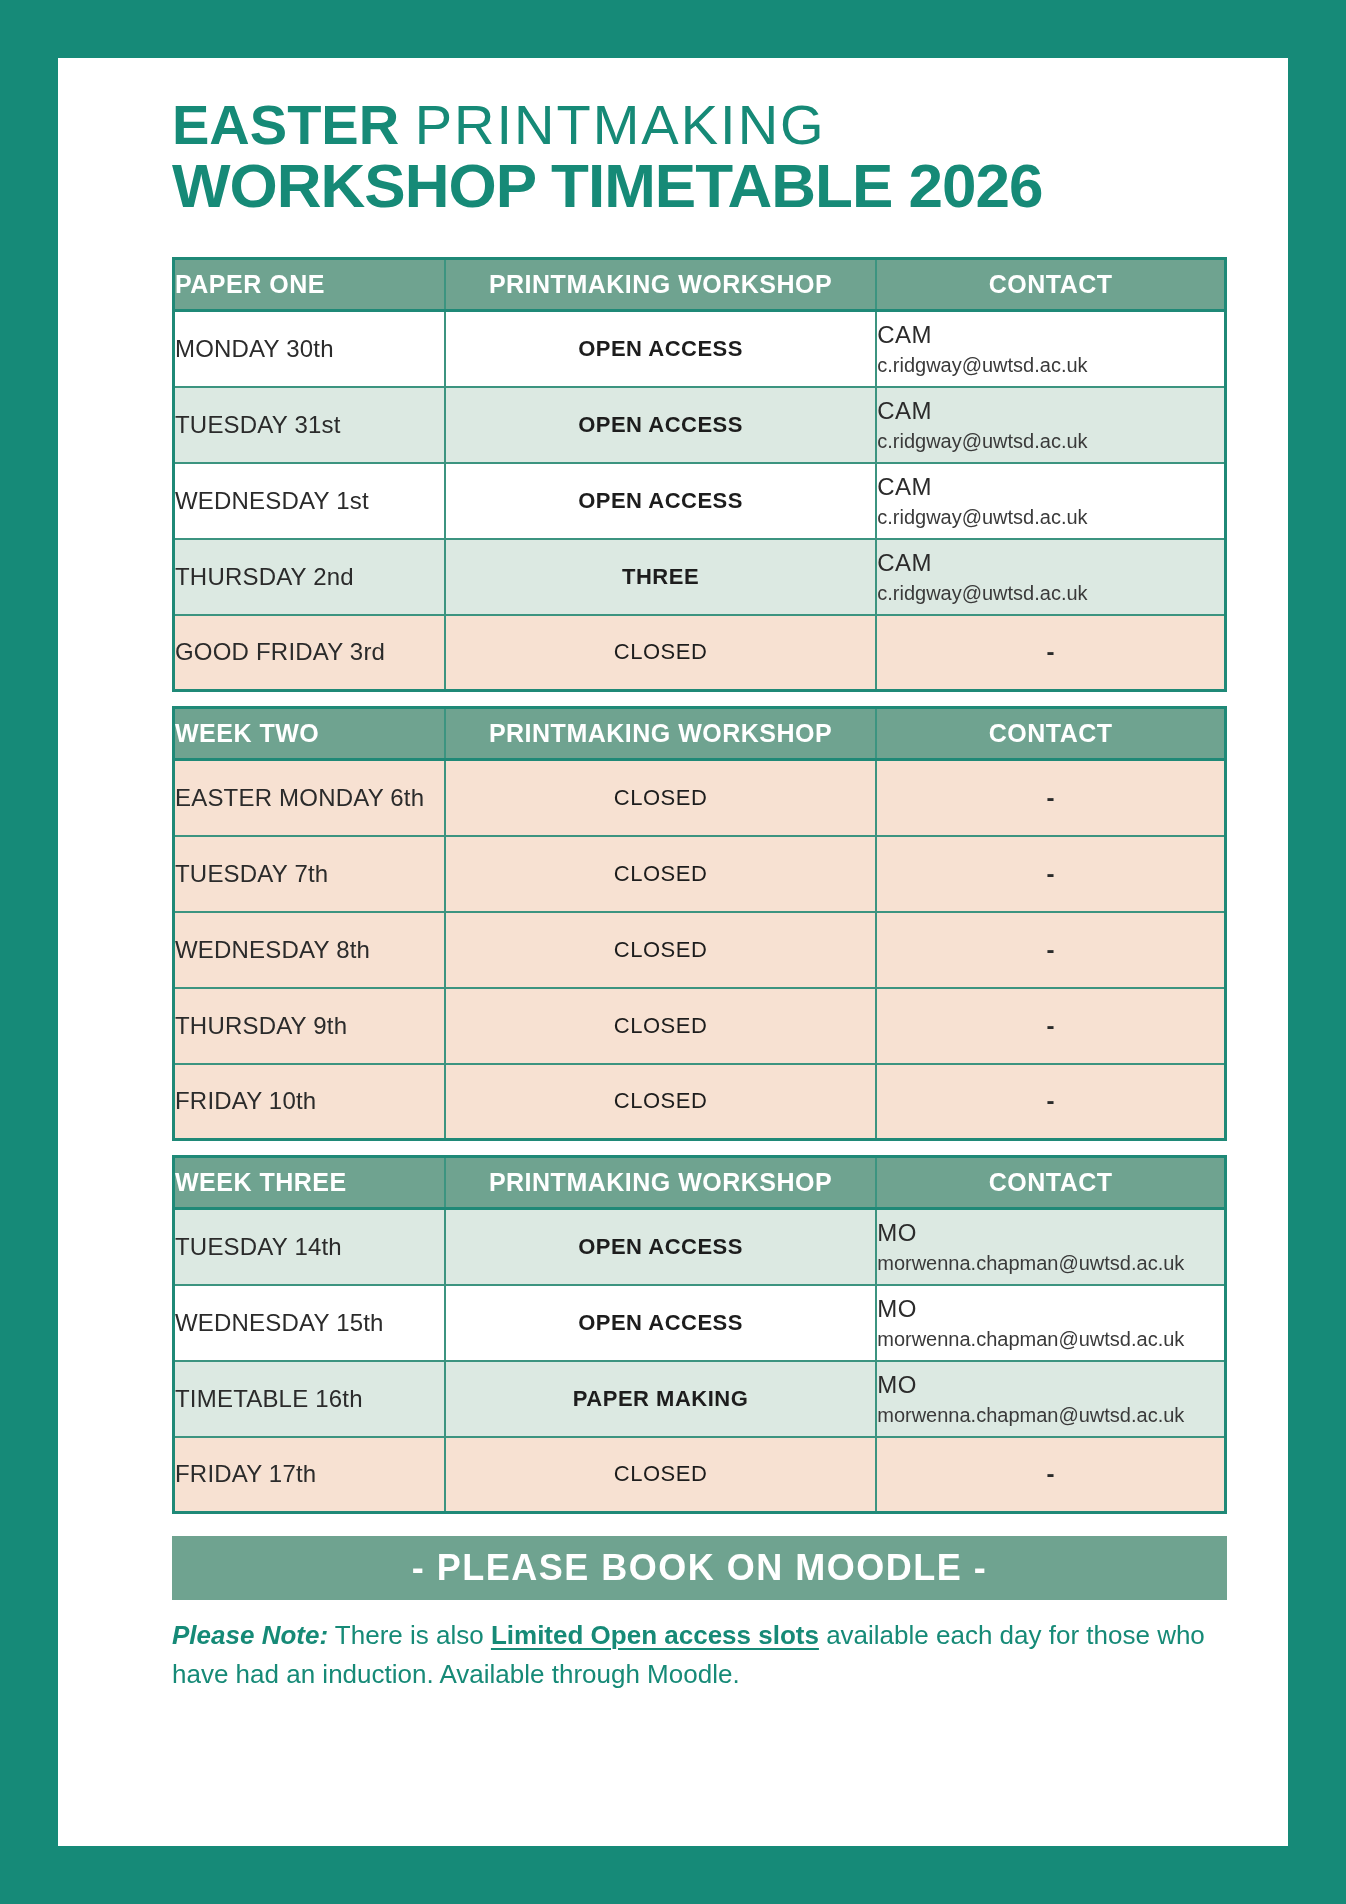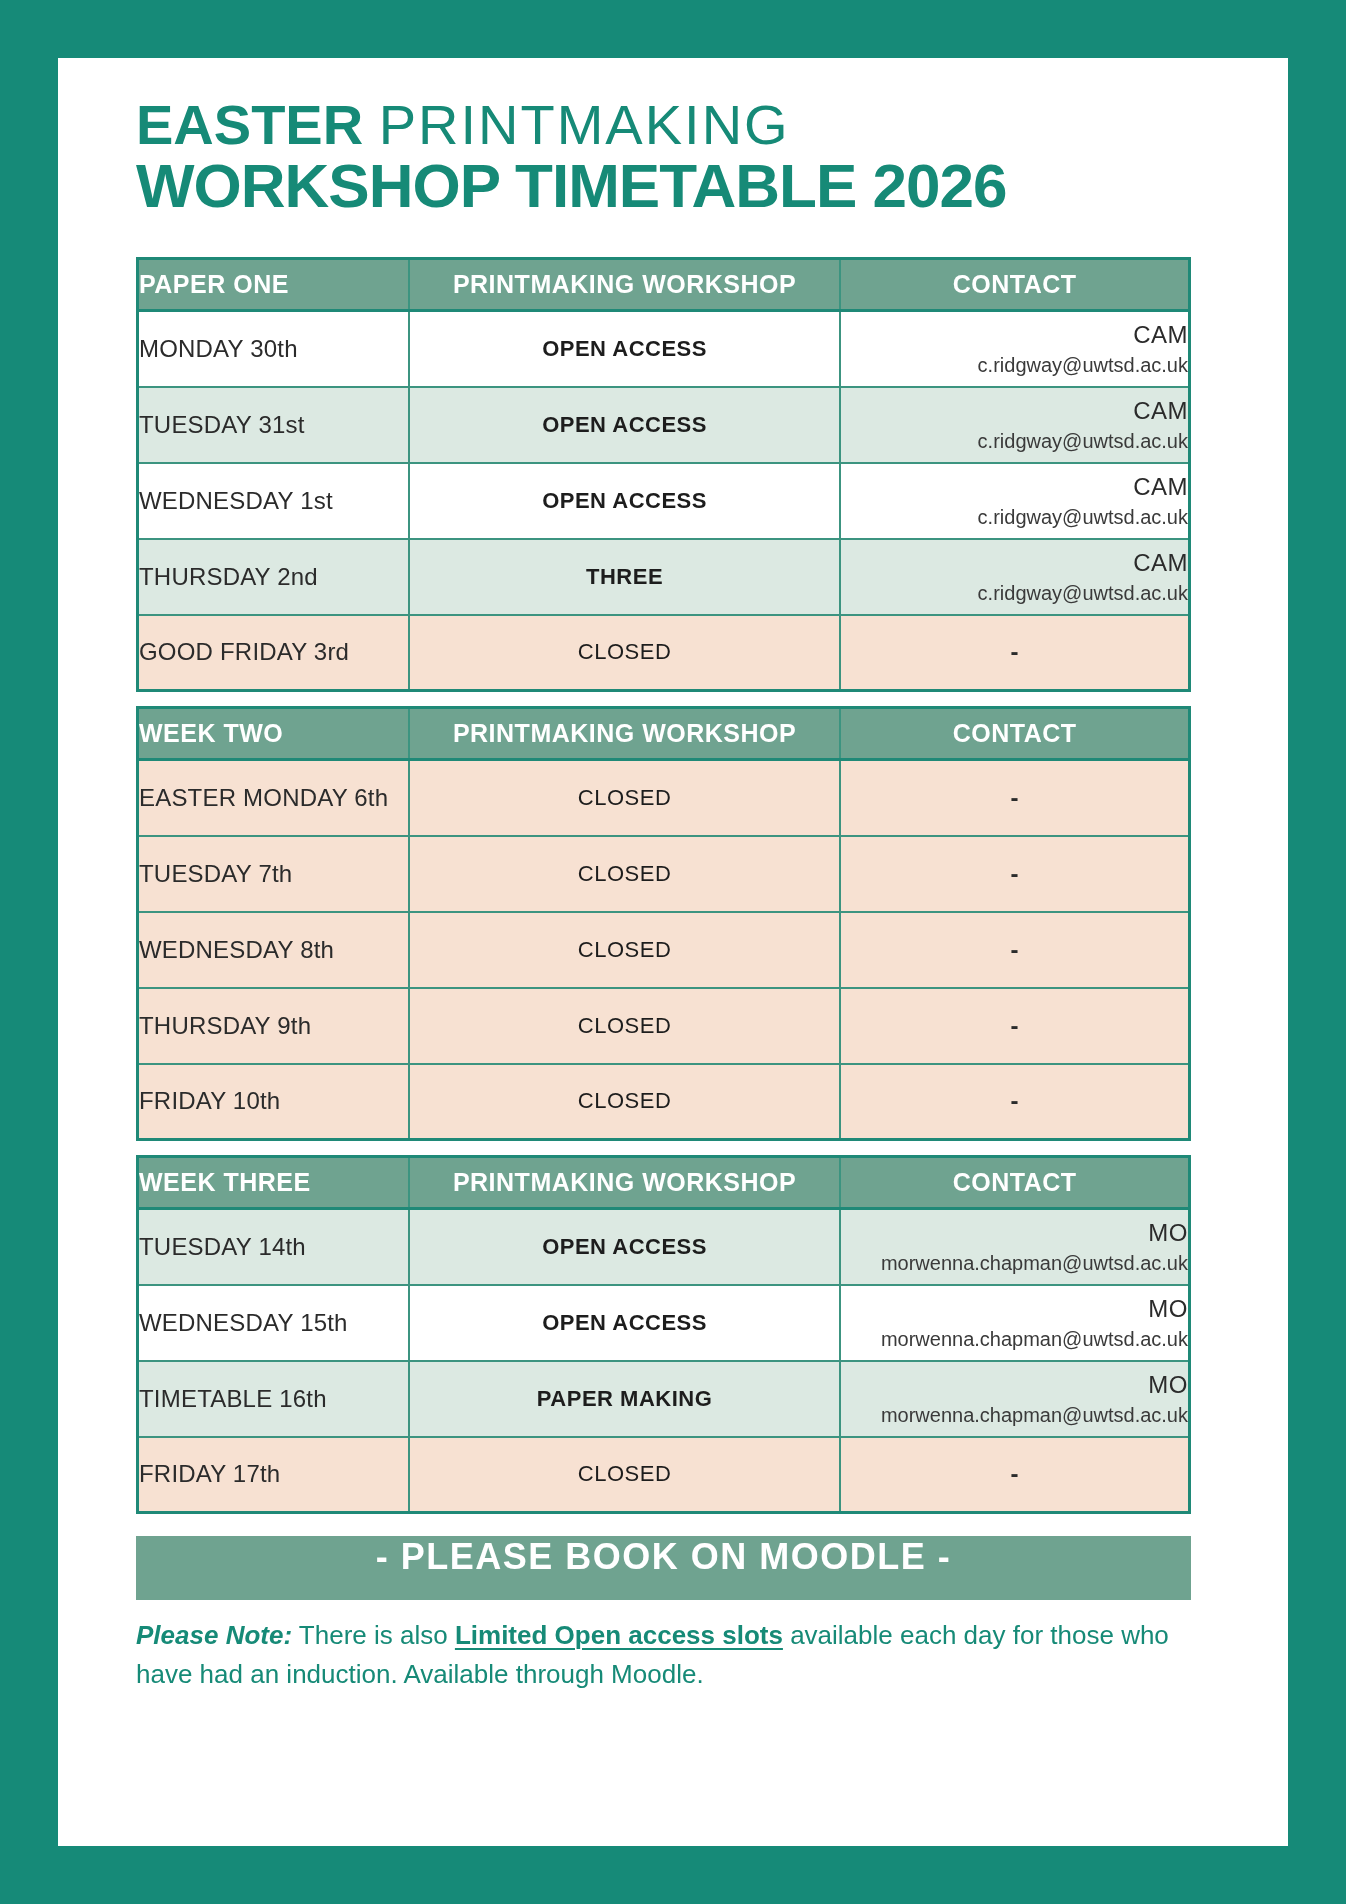--- a/index.html
+++ b/index.html
@@ -17,21 +17,21 @@
   body{
     background:var(--c-frame);
     font-family:"Liberation Sans", sans-serif;
     width:1346px;
   }
   .page{
     width:1230px;
     min-height:1788px;
     margin:58px;
     background:#ffffff;
-    padding:38px 0 0 78px;
+    padding:38px 0 0 114px;
   }
   .content{width:1055px;}
 
   
   .title-block{margin:0 0 40px 0;}
   .title-line1{
     margin:0;
     font-size:56px;
     line-height:1.02;
     color:var(--c-accent);
@@ -87,37 +87,37 @@
     color:var(--c-text);
     letter-spacing:0.2px;
   }
   td.work{
     text-align:center;
     font-size:22px;
     color:#1d1d1d;
     letter-spacing:0.5px;
   }
   td.work.b{font-weight:800;}
-  td.contact{padding-left:18px;text-align:right;}
+  td.contact{padding-left:18px;}
   .cname{font-size:24px;color:var(--c-text);letter-spacing:0.5px;}
   .cemail{font-size:20px;color:#3a3a3a;margin-top:5px;}
   td.dash{text-align:center;font-size:24px;font-weight:700;color:var(--c-text);}
 
   tr.r-white td{background:#ffffff;}
   tr.r-green td{background:var(--c-rowGreen);}
   tr.r-peach td{background:var(--c-rowPeach);}
 
   
   .banner{
     width:1055px;
     height:64px;
     margin:22px 0 16px 0;
     background:var(--c-headerBg);
     display:flex;
-    align-items:flex-start;
+    align-items:center;
     justify-content:center;
   }
   .banner-text{
     color:#ffffff;
     font-size:36px;
     font-weight:800;
     letter-spacing:1.5px;
   }
 
   

